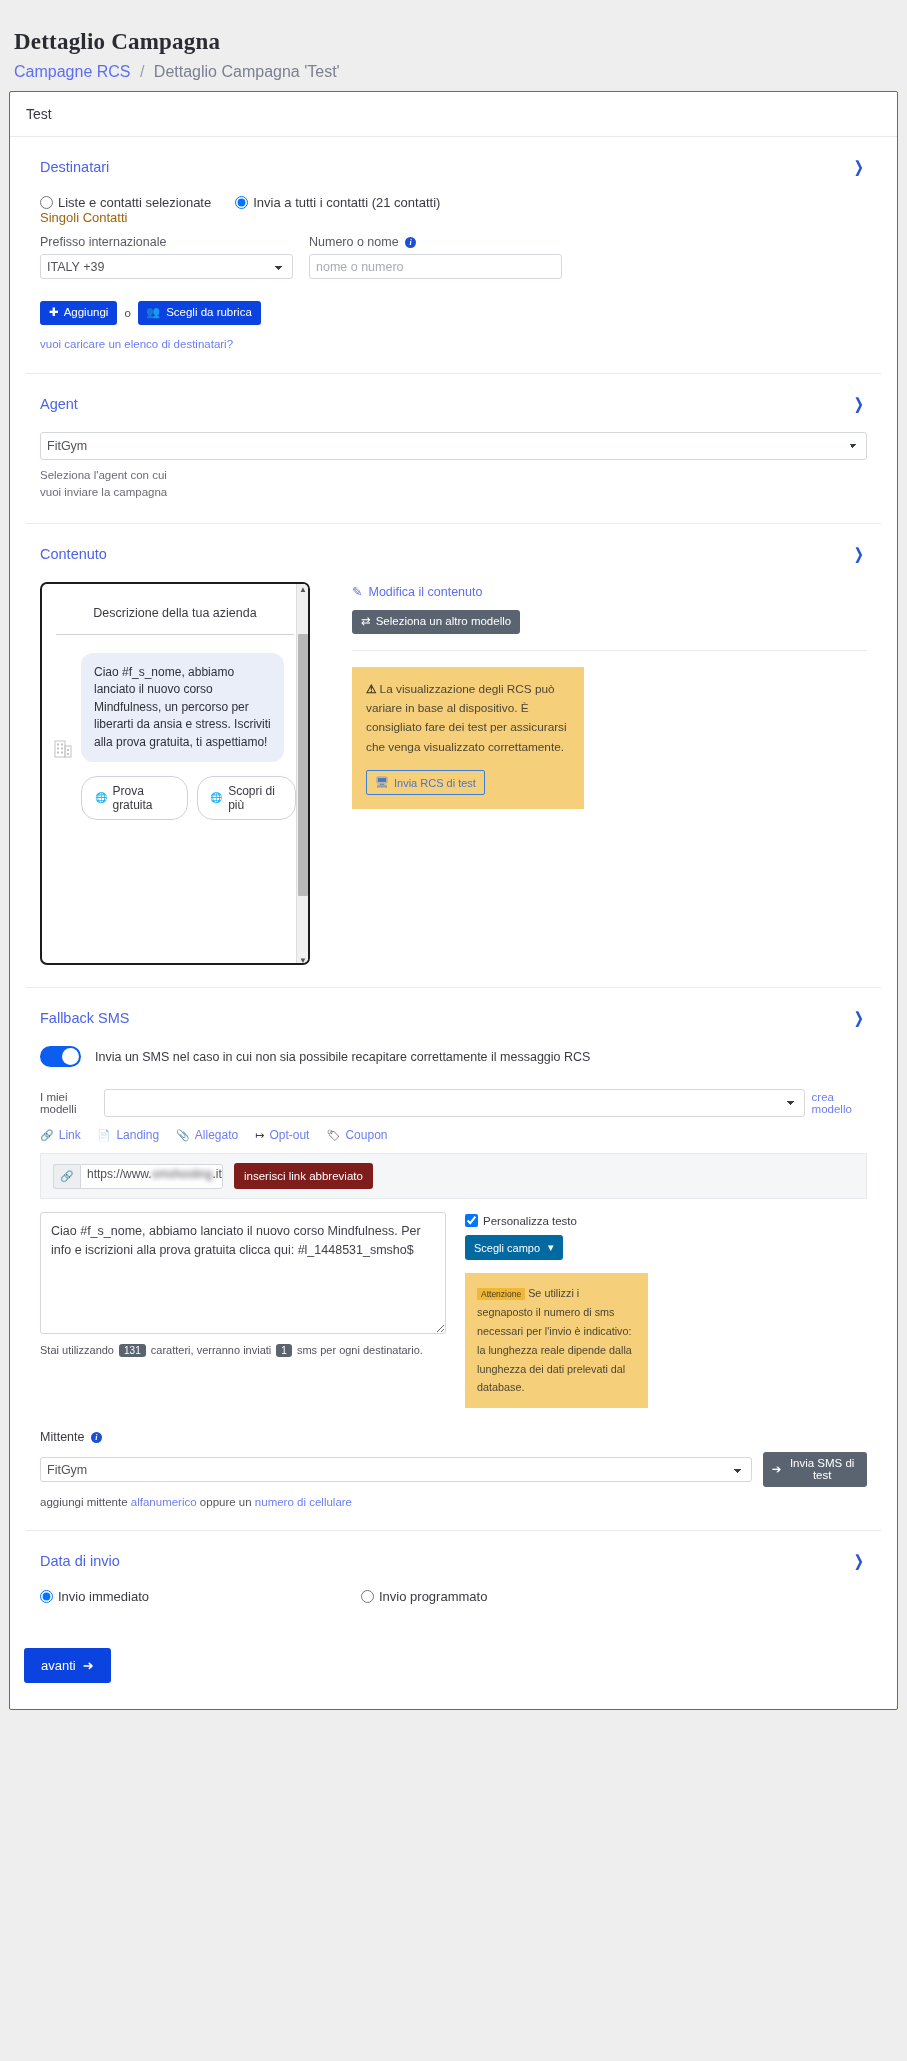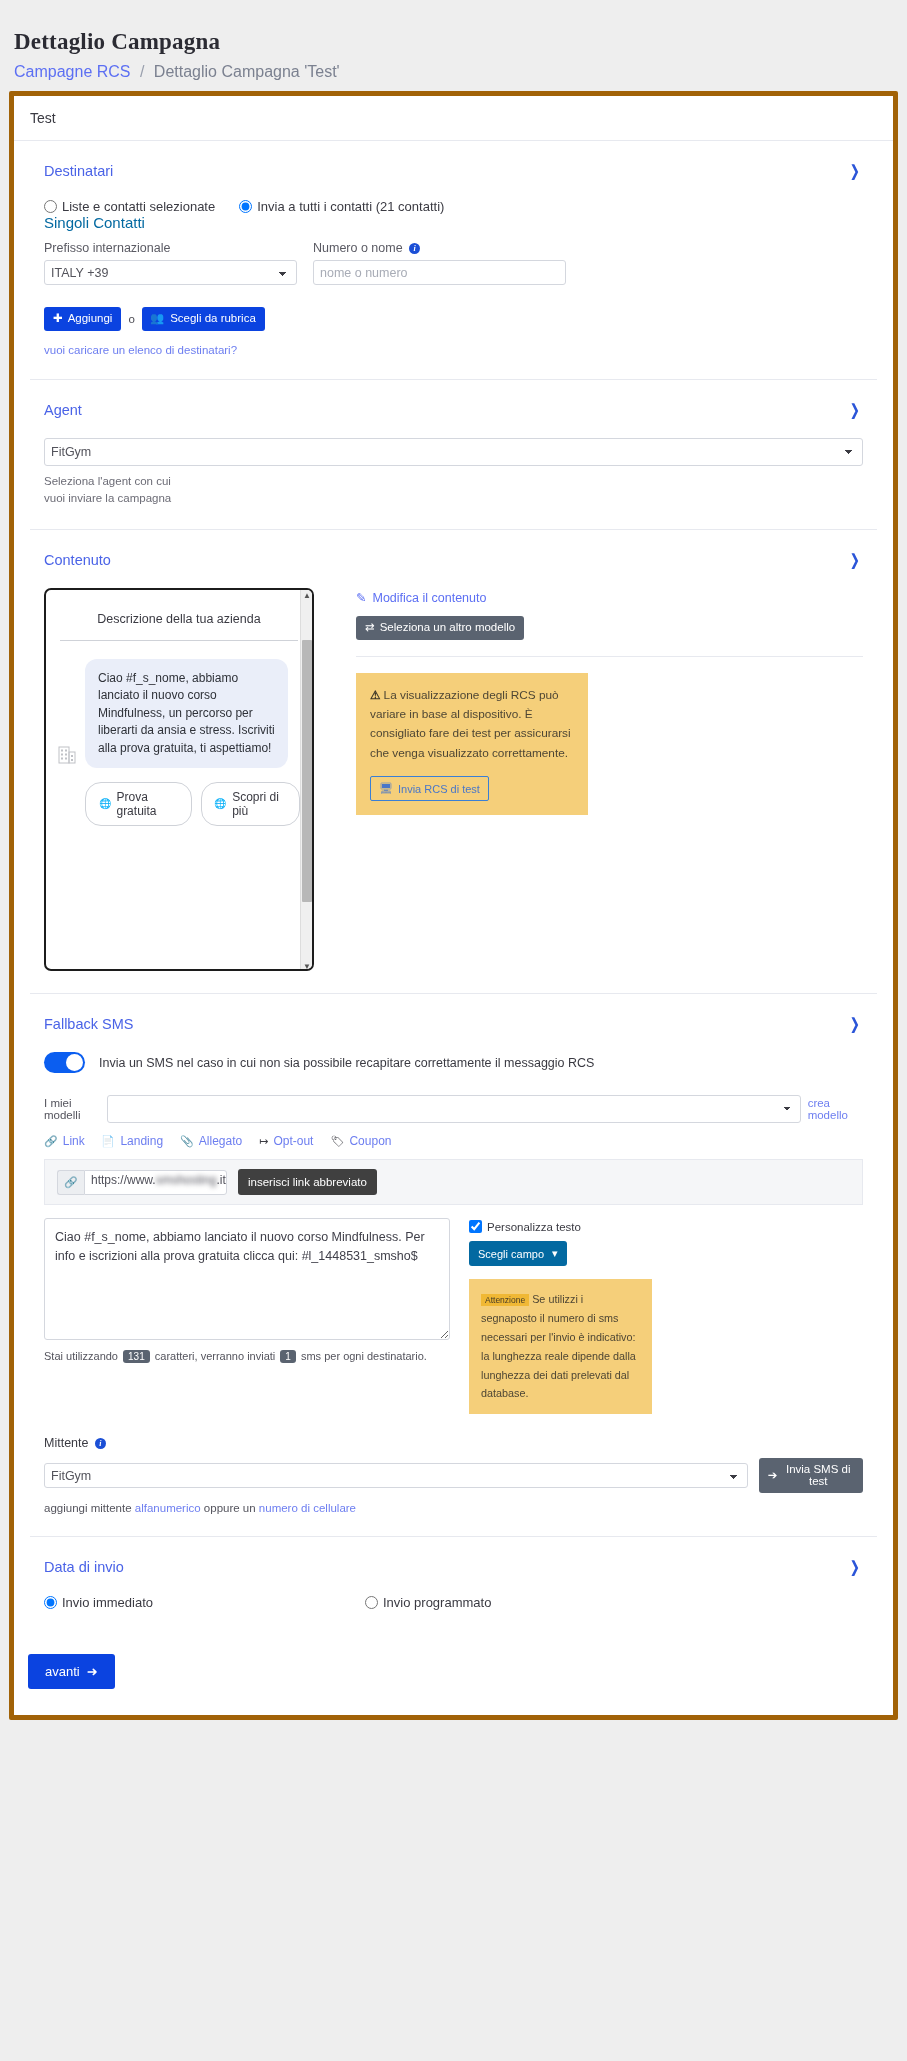--- a/index.html
+++ b/index.html
@@ -24,21 +24,21 @@
     margin: 0 0 8px 0;
     letter-spacing: .2px;
   }
   .breadcrumb { font-size: 16px; color: #7b8190; }
   .breadcrumb a { color: #5c6ff3; text-decoration: none; }
   .breadcrumb .sep { margin: 0 5px; color: #9aa0ae; }
 
   
   .card {
     background: #ffffff;
-    border: 5px solid #a16207;
+    border: 1px solid #a16207;
     margin: 0 9px 14px 9px;
     border-radius: 2px;
   }
   .card-head {
     padding: 14px 16px;
     border-bottom: 1px solid #e7e9ef;
     font-size: 14px;
     color: #3a3a42;
   }
   .card-body { padding: 0 16px; }
@@ -56,21 +56,21 @@
     color: #2b55d8; font-size: 15px; line-height: 1; cursor: pointer;
     font-weight: bold;
   }
 
   
   .radio-row { display: flex; align-items: center; gap: 0; }
   .radio-opt { display: inline-flex; align-items: center; font-size: 13px; color: #3a3a42; }
   .radio-opt input[type=radio] { margin: 0 5px 0 0; }
   .radio-gap { width: 24px; }
 
-  .sub-label { font-size: 15px; color: #0369a1; margin: 0 0 10px 0; }
+  .sub-label { font-size: 13px; color: #a16207; margin: 0 0 10px 0; }
   .field-label { font-size: 12.5px; color: #5a5a63; margin-bottom: 5px; display:block; }
 
   .fields-row { display: flex; gap: 16px; }
   .col { display: flex; flex-direction: column; }
   .col-prefix { width: 253px; }
   .col-number { width: 253px; }
 
   select.ctl, input.ctl {
     height: 25px;
     border: 1px solid #d4d7de;
@@ -215,21 +215,21 @@
     width: 27px; height: 25px; border: 1px solid #d4d7de; border-right:none;
     background:#eceef1; border-radius: 3px 0 0 3px;
     display:flex; align-items:center; justify-content:center; font-size:11px; color:#41414a;
   }
   .url-input {
     width: 143px; height: 25px; border: 1px solid #d4d7de; border-radius: 0 3px 3px 0;
     font-size: 12px; padding: 2px 6px; color:#50505a; background:#fff;
     font-family: "Liberation Sans", sans-serif;
   }
   .blurdom { filter: blur(2.4px); display:inline-block; }
-  .btn-short { margin-left: 11px; background:#404040; color:#fff; border:none; border-radius:3px;
+  .btn-short { margin-left: 11px; background:#7f1d1d; color:#fff; border:none; border-radius:3px;
     font-size: 11.5px; padding: 7px 10px; cursor:pointer; font-family:"Liberation Sans", sans-serif; }
 
   .sms-grid { display:flex; gap: 19px; margin-top: 13px; }
   .sms-left { width: 406px; }
   textarea.sms {
     width: 406px; height: 122px;
     border: 1px solid #d4d7de; border-radius: 3px;
     font-size: 12.5px; line-height: 1.5; padding: 9px 10px;
     color: #40404a; font-family: "Liberation Sans", sans-serif;
     resize: vertical;

